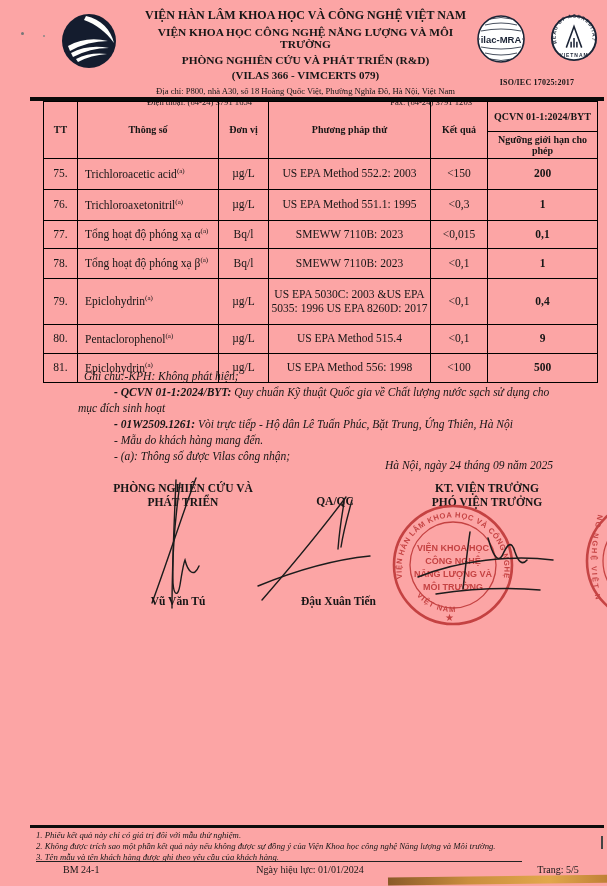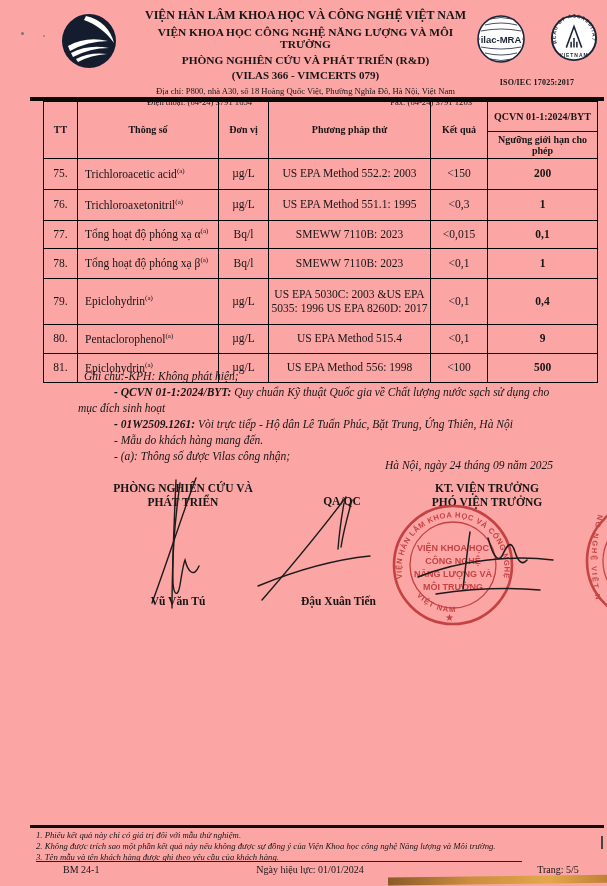--- a/index.html
+++ b/index.html
@@ -45,21 +45,21 @@
   .notes .n1 { margin-left:6px; }
   .notes p.ind { text-indent:36px; }
   .notes .n2 { max-width:478px; }
   .notes b { font-weight:bold; }
 
   
   .date-line { position:absolute; left:338px; top:459px; width:262px; text-align:center;
                font-weight:normal; font-style:italic; font-size:11.5px; }
   .sig-title { position:absolute; text-align:center; font-weight:bold; font-size:11.5px; line-height:1.25; }
   .sig-left  { left:88px;  top:481px; width:190px; }
-  .sig-mid   { left:303px; top:494px; width:78px;  }
+  .sig-mid   { left:296px; top:494px; width:78px;  }
   .sig-right { left:393px; top:481px; width:188px; }
   .sig-name  { position:absolute; text-align:center; font-weight:bold; font-size:11.5px; z-index:6; }
   .name-left  { left:113px; top:595px; width:130px; }
   .name-mid   { left:266px; top:595px; width:145px; }
   .name-right { left:403px; top:596px; width:180px; }
 
   .stamp-svg  { position:absolute; left:388px; top:500px; z-index:3; opacity:0.92; }
   .stamp2-svg { position:absolute; left:567px; top:488px; z-index:3; opacity:0.9; }
   .sigs-svg   { position:absolute; left:0; top:0; z-index:5; pointer-events:none; }
 

